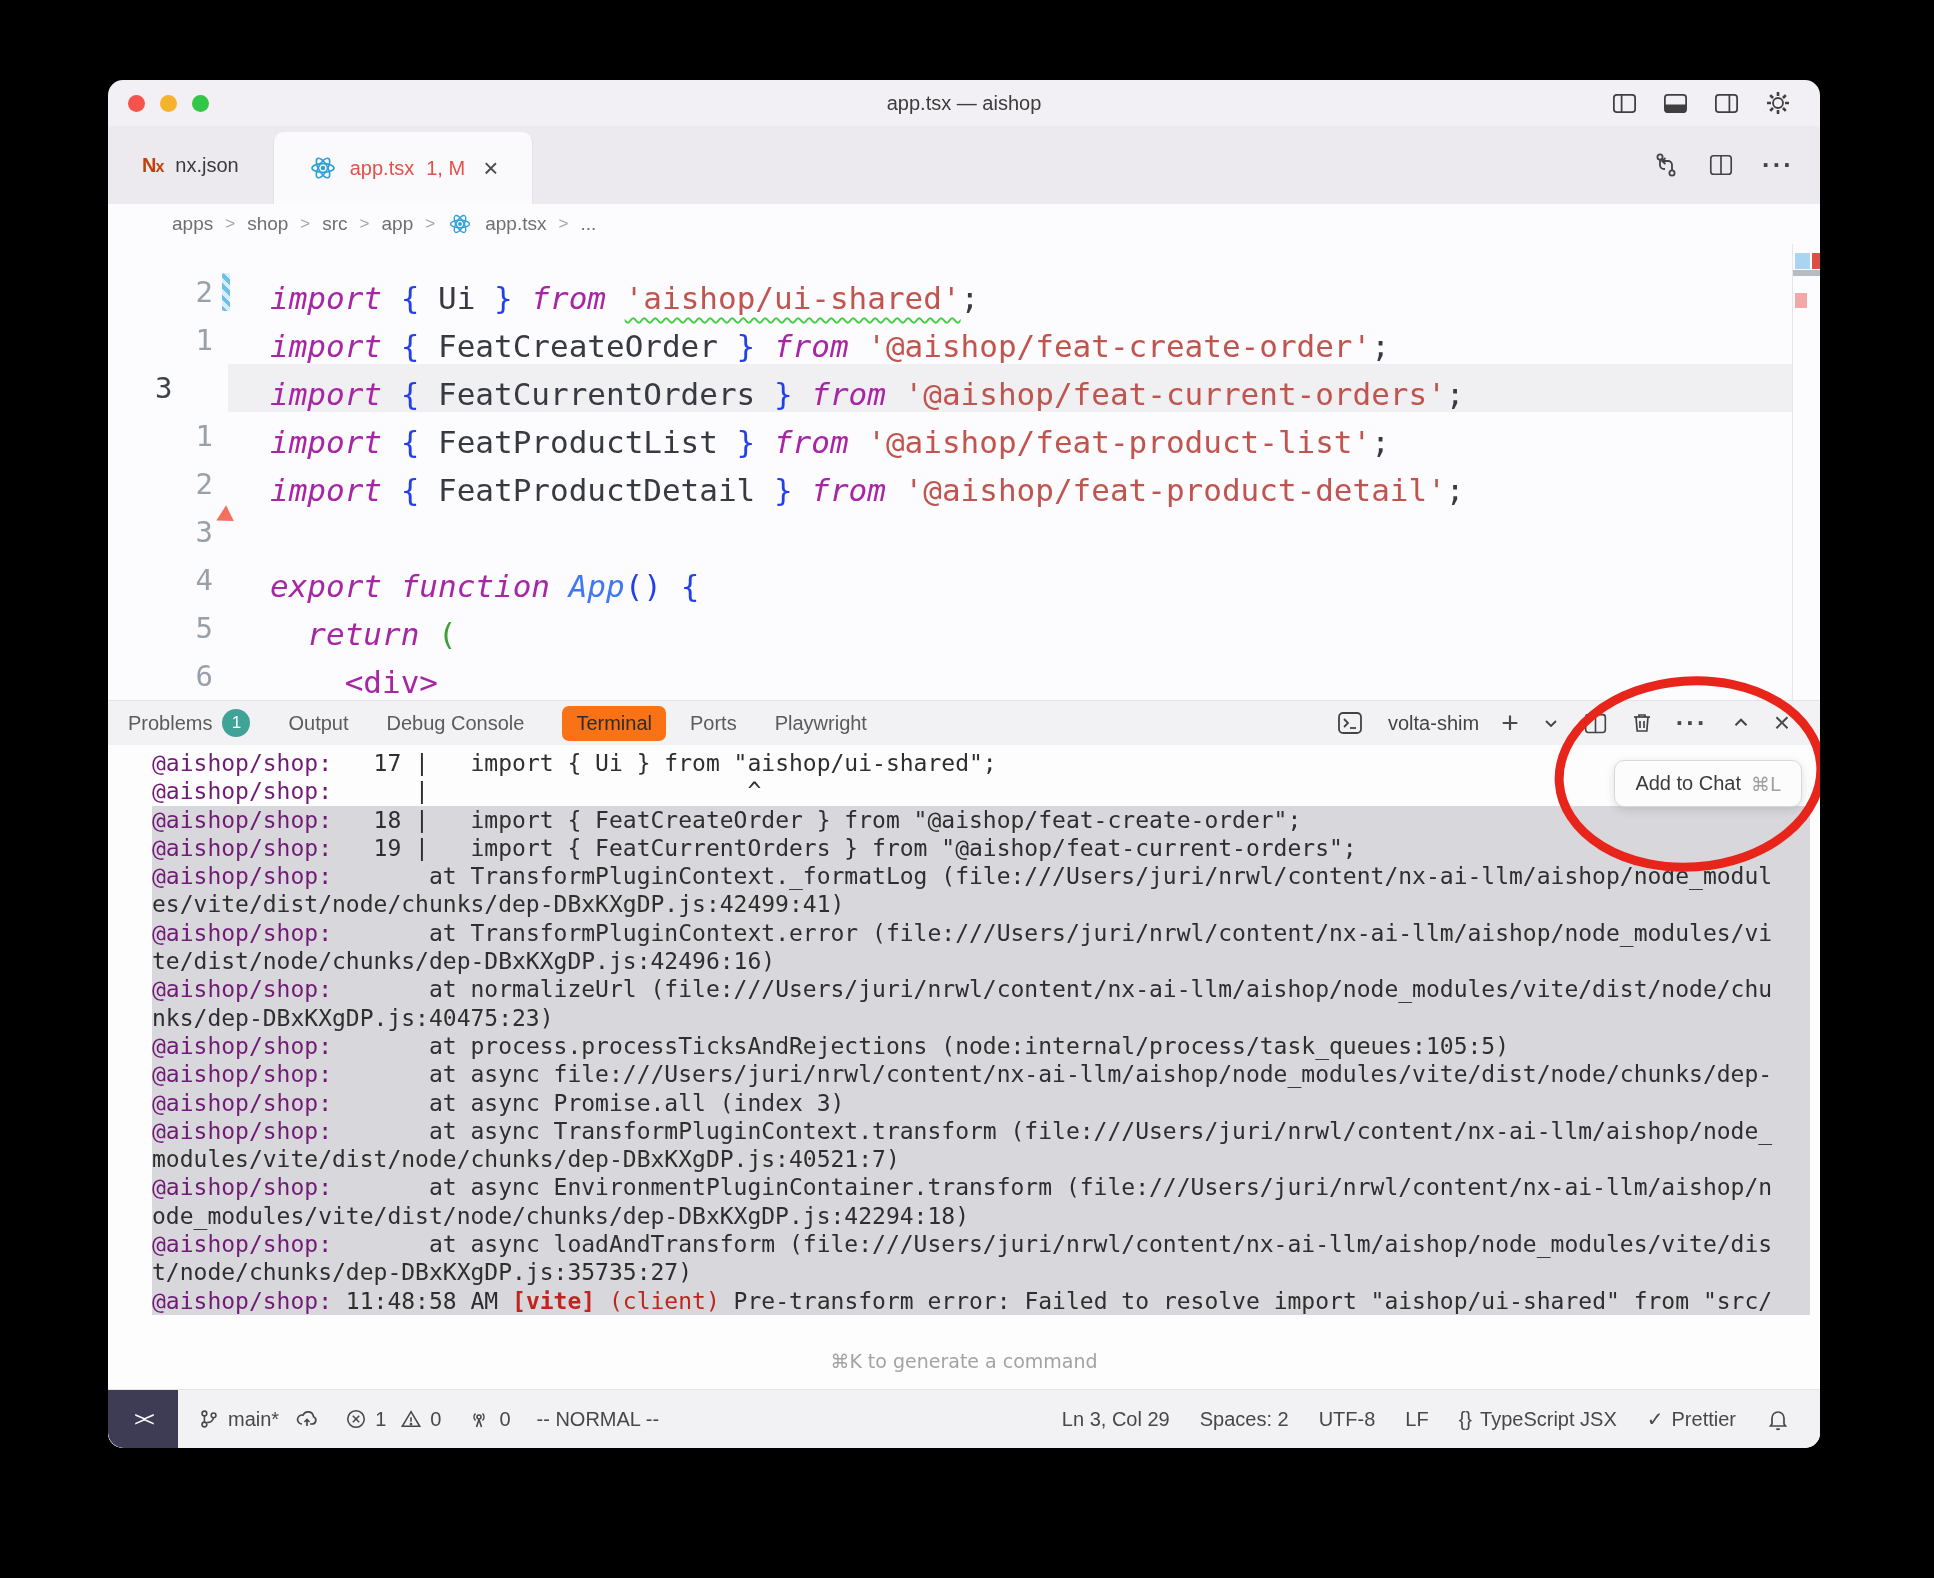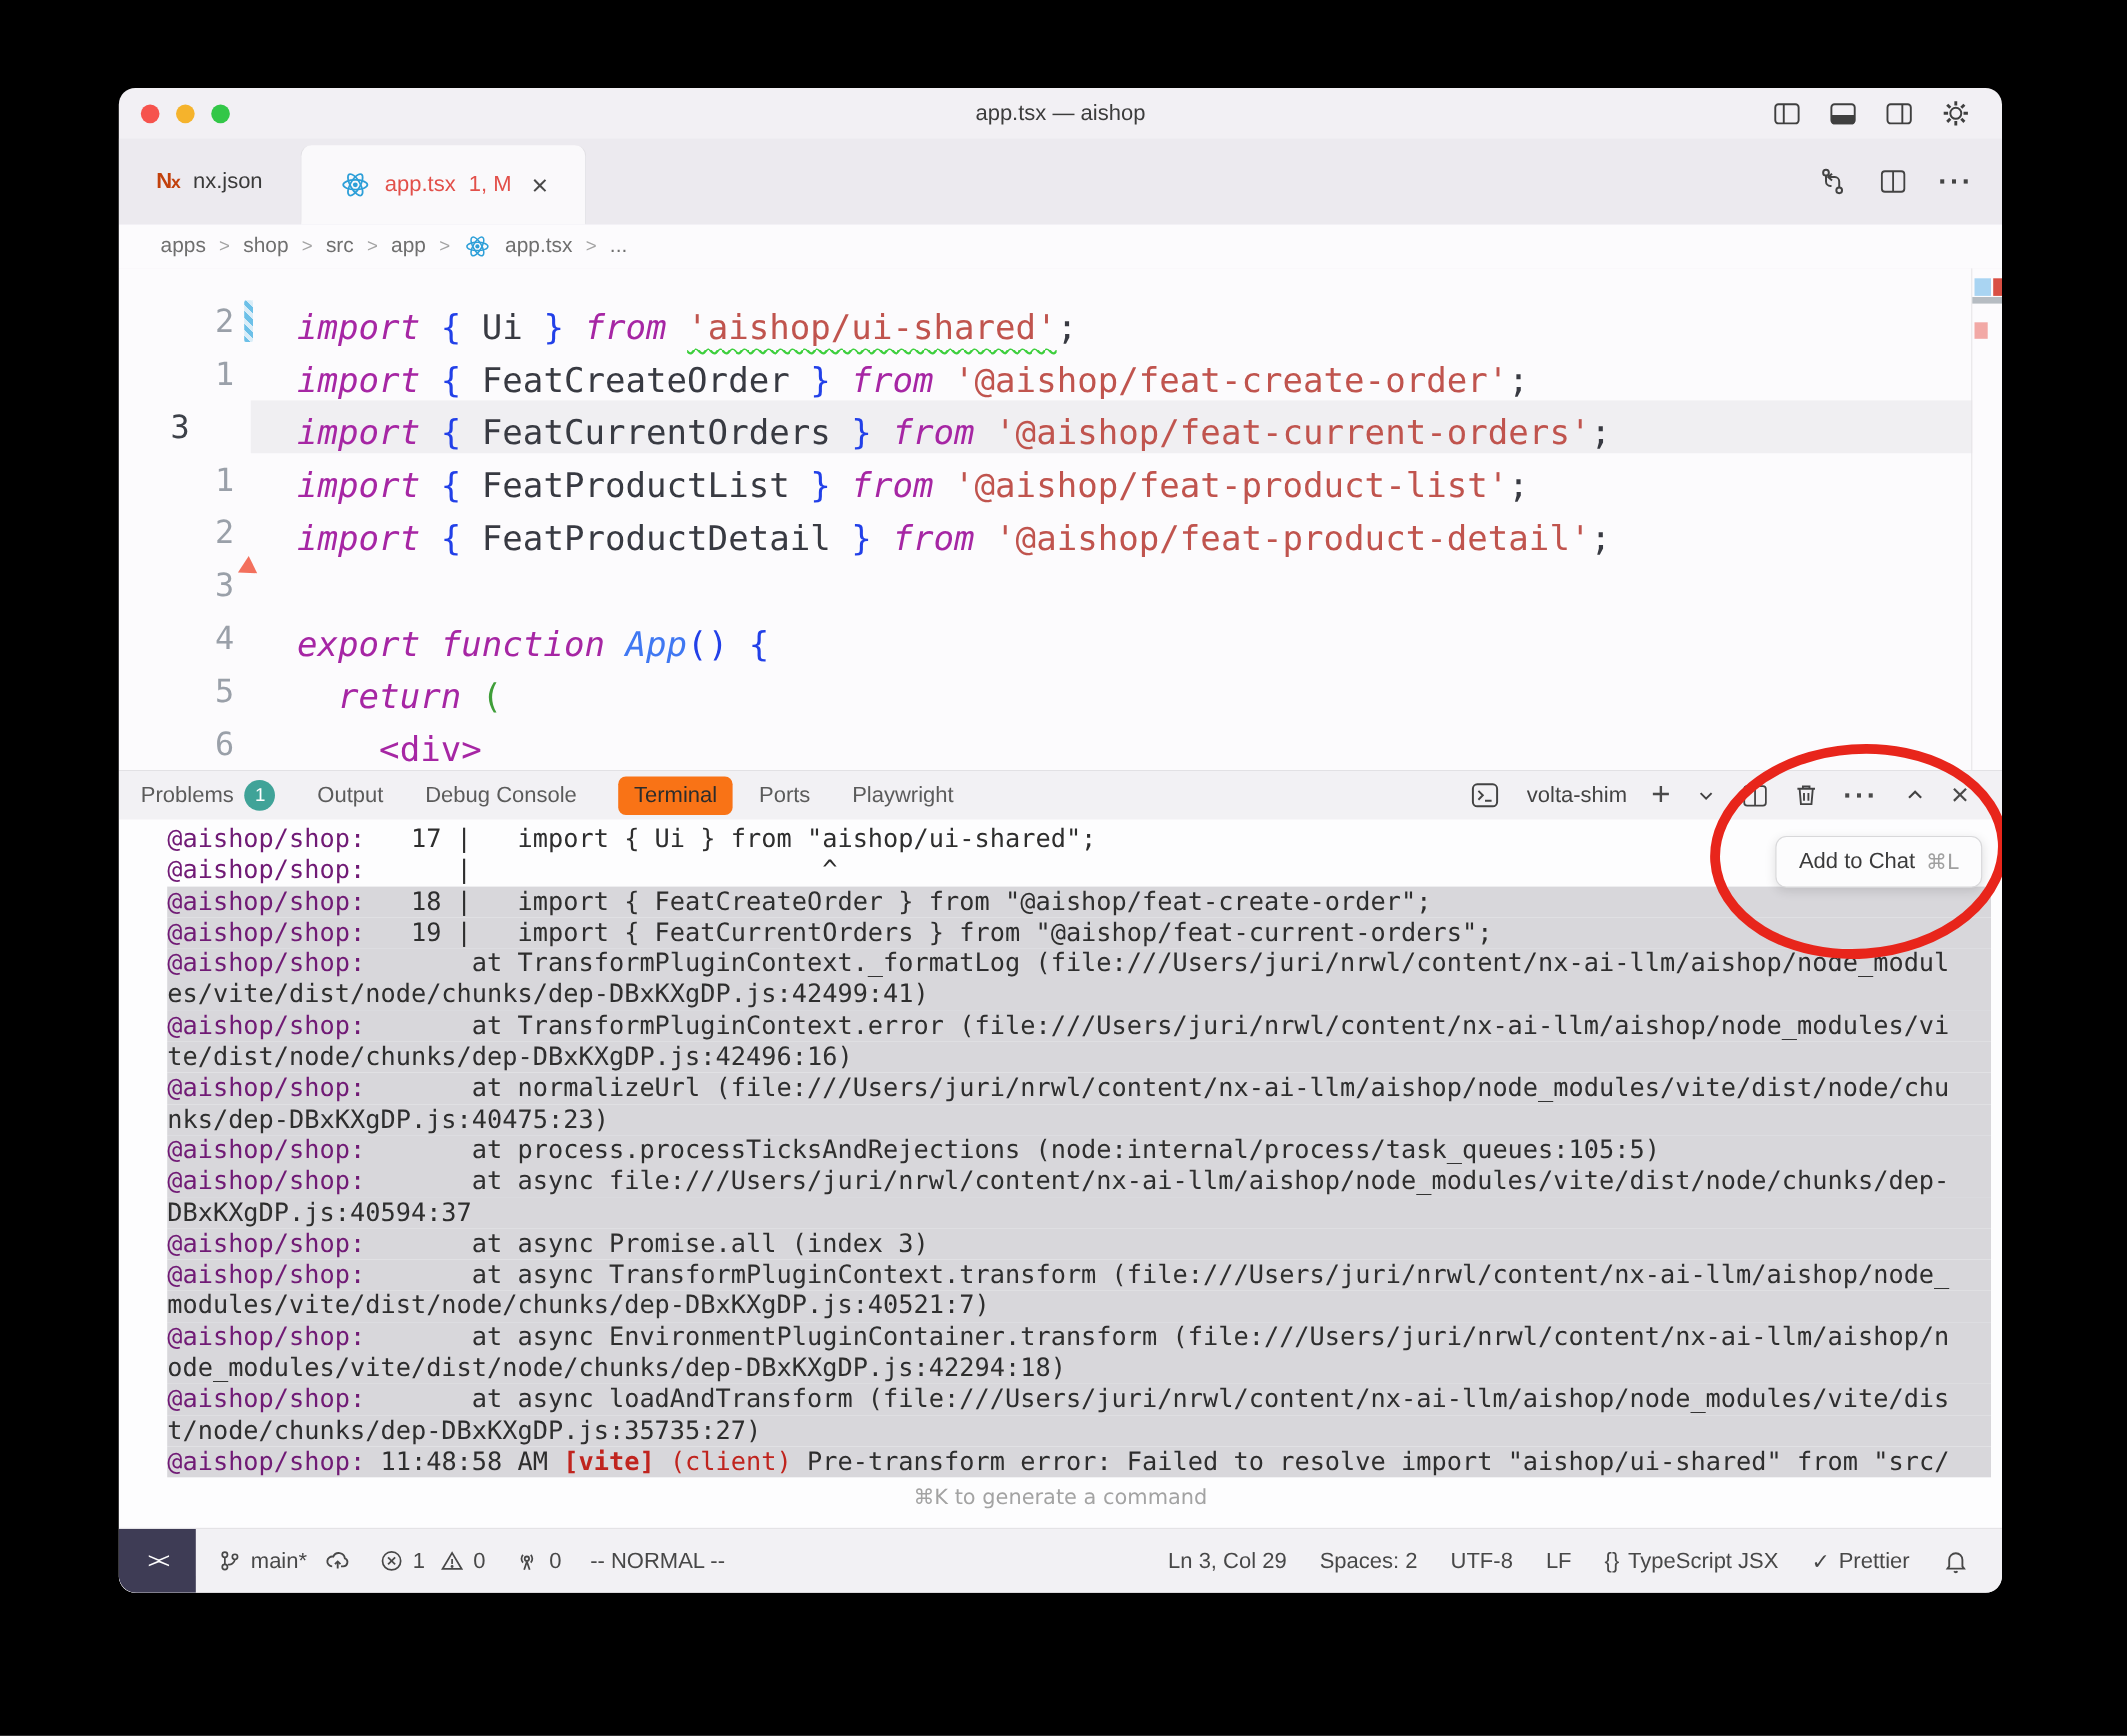--- a/index.html
+++ b/index.html
@@ -19,21 +19,21 @@
   .tabbar{height:78px;flex:none;display:flex;background:#eceaef;position:relative;align-items:stretch;}
   .tab{display:flex;align-items:center;gap:12px;padding:0 34px;font-size:20px;color:#3a3a3a;}
   .tab.active{background:#faf9fb;border-left:1px solid #e2e1e5;border-right:1px solid #e2e1e5;
               border-radius:10px 10px 0 0;margin-top:6px;}
   .tab.active .tab-label,.tab.active .tab-badge{color:#e2504a;}
   .nx-logo{font-weight:bold;font-size:20px;color:#c2410c;letter-spacing:-1px;}
   .tab-close{color:#4a4a4a;font-size:26px;line-height:1;margin-left:6px;}
   .tab-actions{position:absolute;right:26px;top:0;height:100%;display:flex;align-items:center;gap:28px;color:#434343;}
   
   .breadcrumb{height:40px;flex:none;background:#fcfbfd;display:flex;align-items:center;
-              padding-left:38px;gap:12px;font-size:19px;color:#6f6f6f;}
+              padding-left:64px;gap:12px;font-size:19px;color:#6f6f6f;}
   .bc-sep{color:#a3a3a3;font-size:17px;}
   
   .editor{height:456px;flex:none;background:#fcfbfd;position:relative;
           font-family:"DejaVu Sans Mono",monospace;font-size:31px;padding-top:24px;box-sizing:border-box;}
   .line{display:flex;height:48px;align-items:center;position:relative;}
   .gut{width:120px;flex:none;height:100%;position:relative;}
   .gnum{position:absolute;right:15px;top:50%;transform:translateY(-50%);color:#9aa0a9;font-size:29px;}
   .gnum.cur{left:47px;right:auto;color:#3d4149;}
   .codearea{flex:1;margin-right:27px;height:100%;display:flex;align-items:flex-end;white-space:pre;padding-left:42px;}
   .line.cur .codearea{background:#f0eff2;}
@@ -340,21 +340,20 @@
         <div class="trow sel"><span class="t-pfx">@aishop/shop:</span><span class="t-txt">   18 |   import { FeatCreateOrder } from "@aishop/feat-create-order";</span></div>
         <div class="trow sel"><span class="t-pfx">@aishop/shop:</span><span class="t-txt">   19 |   import { FeatCurrentOrders } from "@aishop/feat-current-orders";</span></div>
         <div class="trow sel"><span class="t-pfx">@aishop/shop:</span><span class="t-txt">       at TransformPluginContext._formatLog (file:///Users/juri/nrwl/content/nx-ai-llm/aishop/node_modul</span></div>
         <div class="trow sel"><span class="t-txt">es/vite/dist/node/chunks/dep-DBxKXgDP.js:42499:41)</span></div>
         <div class="trow sel"><span class="t-pfx">@aishop/shop:</span><span class="t-txt">       at TransformPluginContext.error (file:///Users/juri/nrwl/content/nx-ai-llm/aishop/node_modules/vi</span></div>
         <div class="trow sel"><span class="t-txt">te/dist/node/chunks/dep-DBxKXgDP.js:42496:16)</span></div>
         <div class="trow sel"><span class="t-pfx">@aishop/shop:</span><span class="t-txt">       at normalizeUrl (file:///Users/juri/nrwl/content/nx-ai-llm/aishop/node_modules/vite/dist/node/chu</span></div>
         <div class="trow sel"><span class="t-txt">nks/dep-DBxKXgDP.js:40475:23)</span></div>
         <div class="trow sel"><span class="t-pfx">@aishop/shop:</span><span class="t-txt">       at process.processTicksAndRejections (node:internal/process/task_queues:105:5)</span></div>
         <div class="trow sel"><span class="t-pfx">@aishop/shop:</span><span class="t-txt">       at async file:///Users/juri/nrwl/content/nx-ai-llm/aishop/node_modules/vite/dist/node/chunks/dep-</span></div>
-        <div class="trow sel"><span class="t-txt">DBxKXgDP.js:40594:37</span></div>
         <div class="trow sel"><span class="t-pfx">@aishop/shop:</span><span class="t-txt">       at async Promise.all (index 3)</span></div>
         <div class="trow sel"><span class="t-pfx">@aishop/shop:</span><span class="t-txt">       at async TransformPluginContext.transform (file:///Users/juri/nrwl/content/nx-ai-llm/aishop/node_</span></div>
         <div class="trow sel"><span class="t-txt">modules/vite/dist/node/chunks/dep-DBxKXgDP.js:40521:7)</span></div>
         <div class="trow sel"><span class="t-pfx">@aishop/shop:</span><span class="t-txt">       at async EnvironmentPluginContainer.transform (file:///Users/juri/nrwl/content/nx-ai-llm/aishop/n</span></div>
         <div class="trow sel"><span class="t-txt">ode_modules/vite/dist/node/chunks/dep-DBxKXgDP.js:42294:18)</span></div>
         <div class="trow sel"><span class="t-pfx">@aishop/shop:</span><span class="t-txt">       at async loadAndTransform (file:///Users/juri/nrwl/content/nx-ai-llm/aishop/node_modules/vite/dis</span></div>
         <div class="trow sel"><span class="t-txt">t/node/chunks/dep-DBxKXgDP.js:35735:27)</span></div>
         <div class="trow sel"><span class="t-pfx">@aishop/shop:</span><span class="t-txt"> 11:48:58 AM </span><span class="t-vite">[vite]</span><span class="t-txt"> </span><span class="t-client">(client)</span><span class="t-txt"> Pre-transform error: Failed to resolve import "aishop/ui-shared" from "src/</span></div>
       </div>
     <div class="hint">⌘K to generate a command</div>

